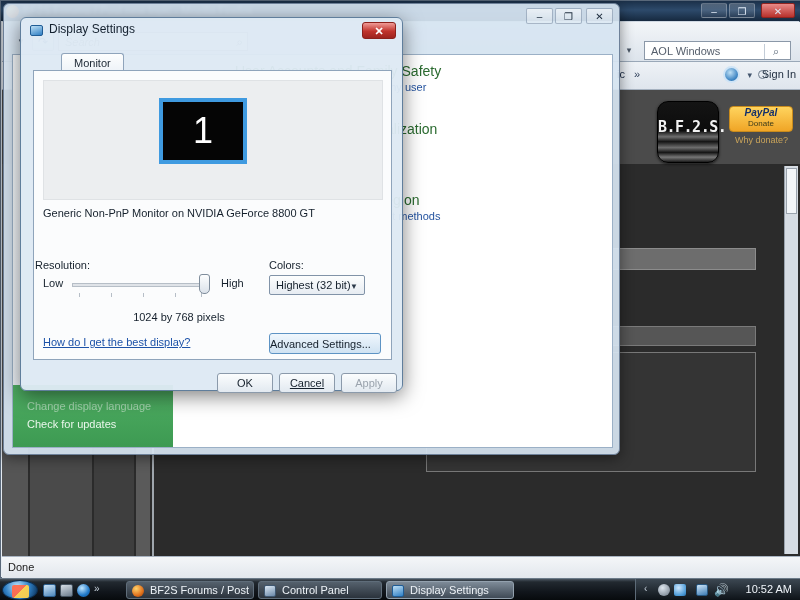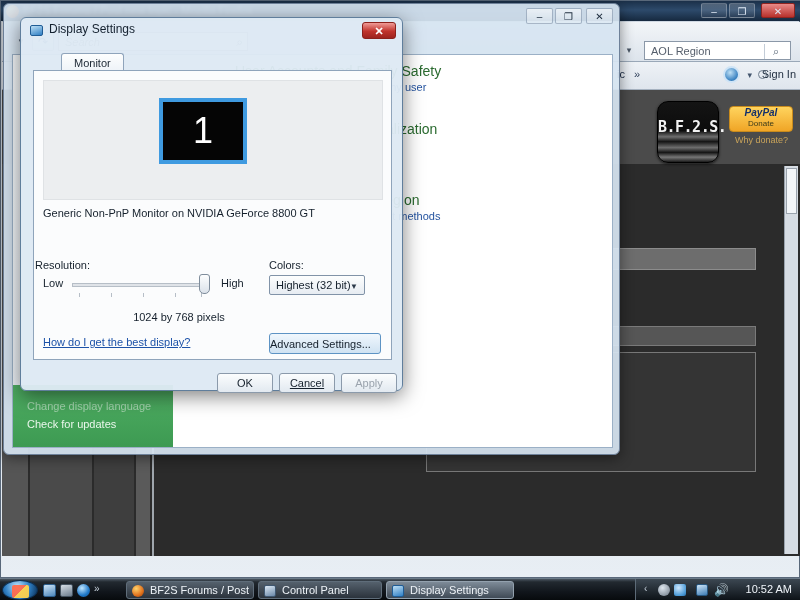--- a/index.html
+++ b/index.html
@@ -286,21 +286,21 @@
     <div class="abs ff-wbtn" id="ff-close">✕</div>
   </div>
 
   <div class="abs" id="ff-navbar">
     <div class="abs" id="ff-reload"></div>
   </div>
 
   <div class="abs" id="aol-wrap">
     <div class="abs" id="aol-drop">▾</div>
     <div class="abs" id="aol-box">
-      <div class="abs" id="aol-text">AOL Region</div>
+      <div class="abs" id="aol-text">AOL Windows</div>
       <div class="abs" id="aol-mag">⌕</div>
     </div>
   </div>
 
   <div class="abs" id="ff-bookbar">
     <div class="abs" id="bk-last">ic</div>
     <div class="abs" id="bk-chev">»</div>
     <div class="abs" id="gear"></div>
     <div class="abs" id="gear-ar">▾</div>
     <div class="abs" id="signin-dot"></div>
@@ -331,20 +331,23 @@
 rol panel and go to
 hing b4(not sure).  I
 video drivers. So i did
 ng to advanced</div>
     </div>
     <div class="abs" id="pg-scroll">
       <div class="abs" id="pg-thumb"></div>
     </div>
   </div>
 
+  <div class="abs" id="ff-status">
+    <div class="abs" id="status-text">Done</div>
+  </div>
 </div>
 
 <div class="abs" id="cpanel">
   <div class="abs" id="cp-title">
     <div class="abs cp-wbtn" id="cp-min">–</div>
     <div class="abs cp-wbtn" id="cp-max">❐</div>
     <div class="abs cp-wbtn" id="cp-close">✕</div>
   </div>
 
   <div class="abs" id="cp-addr">

